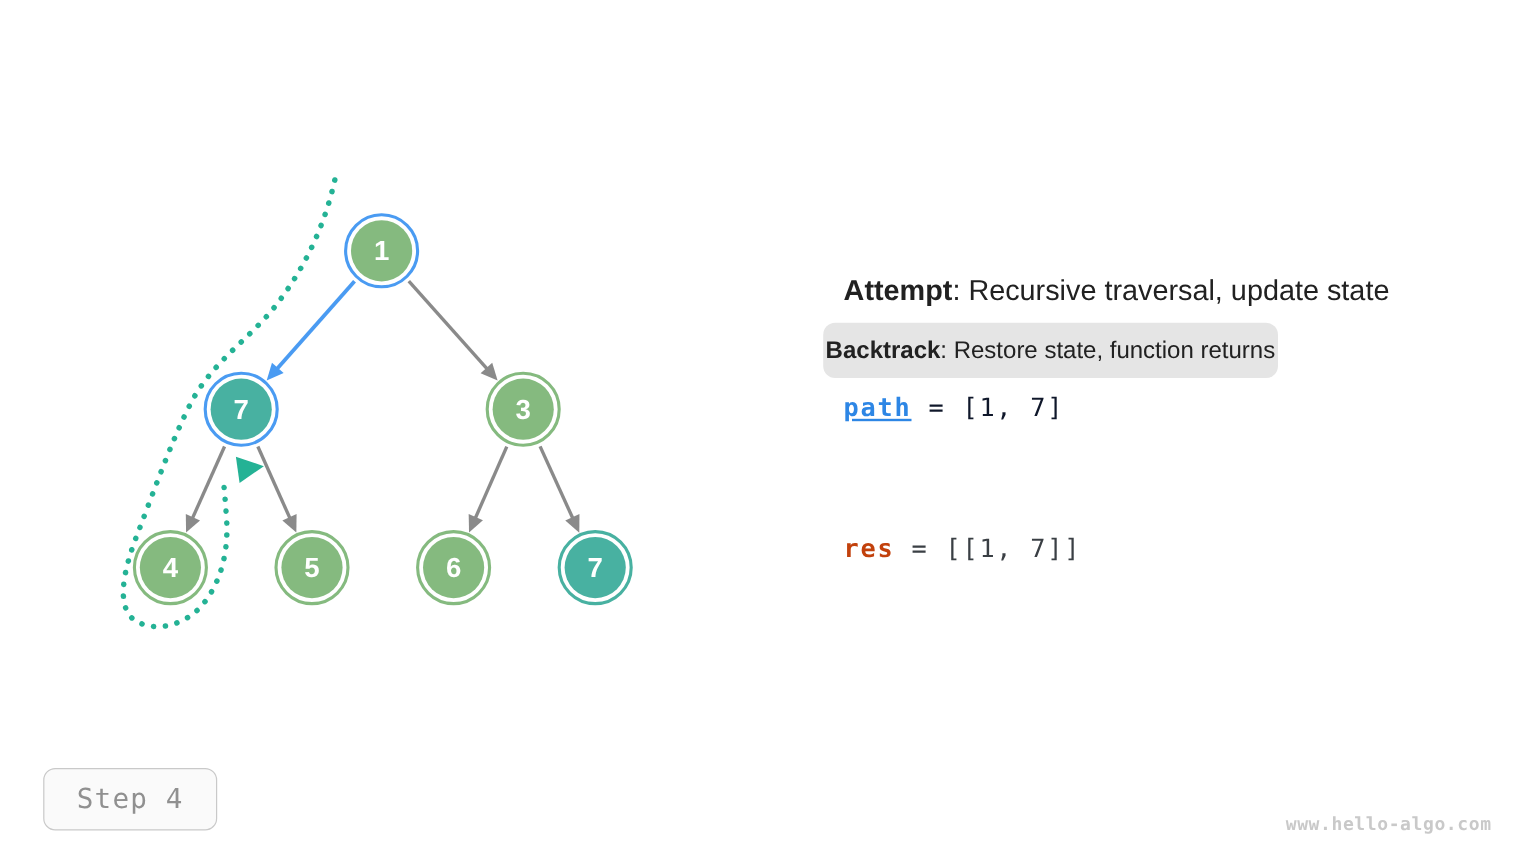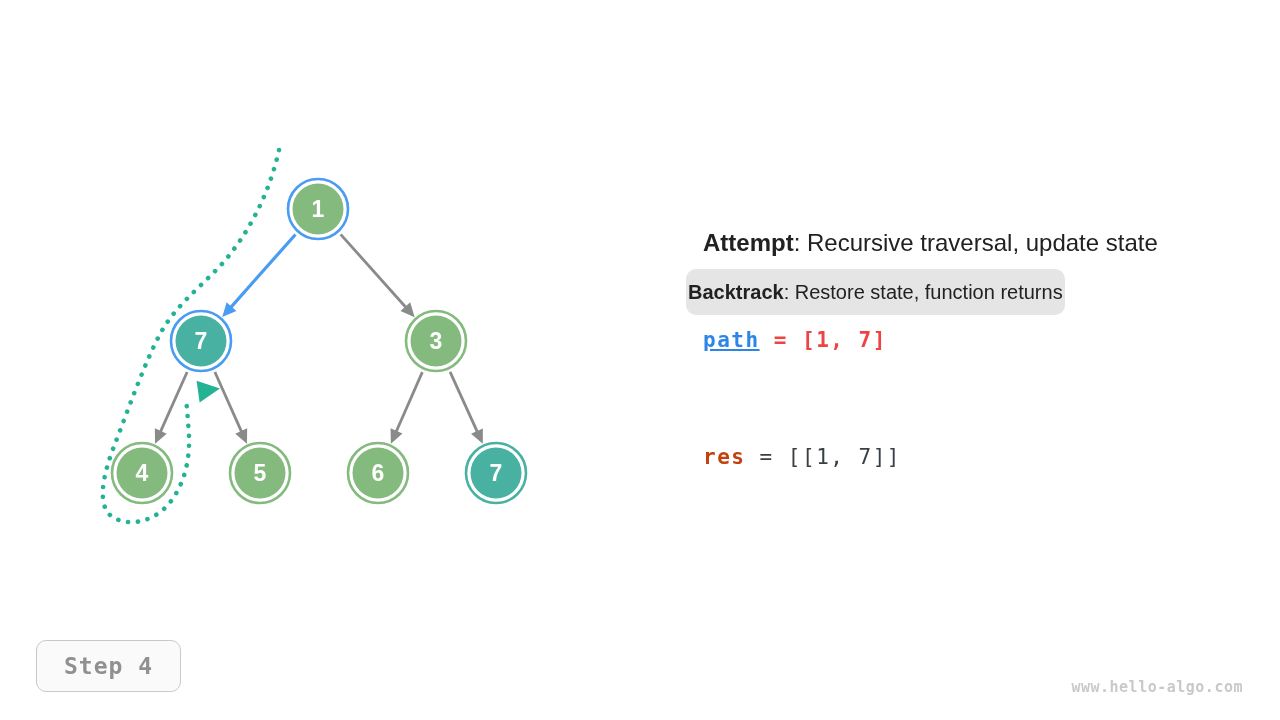--- a/index.html
+++ b/index.html
@@ -21,21 +21,21 @@
     position:absolute;left:703px;
     font-family:"DejaVu Sans Mono","Liberation Mono",monospace;
     font-size:21px;line-height:24px;letter-spacing:1.5px;white-space:pre;
   }
   .code-line .kw{font-weight:bold;}
   #step-badge{
     position:absolute;left:36px;top:640px;width:145px;height:52px;
     border:1.5px solid #c9c9c9;border-radius:10px;background:#fafafa;
     display:flex;align-items:center;justify-content:center;box-sizing:border-box;
     font-family:"DejaVu Sans Mono","Liberation Mono",monospace;
-    font-size:23px;font-weight:bold;color:#909090;letter-spacing:1px;
+    font-size:23px;font-weight:normal;color:#909090;letter-spacing:1px;
   }
   #watermark{
     position:absolute;right:37px;bottom:24px;
     font-family:"DejaVu Sans Mono","Liberation Mono",monospace;
     font-size:15px;color:#c9c9c9;letter-spacing:0.5px;font-weight:bold;
   }
 </style>
 </head>
 <body>
 
@@ -100,21 +100,21 @@
       <circle cx="496" cy="473" r="30" fill="#ffffff" stroke="#48b1a1" stroke-width="2.6"></circle>
       <circle cx="496" cy="473" r="25.5" fill="#48b1a1"></circle>
       <text x="496" y="481" text-anchor="middle" fill="#ffffff" font-size="23" font-weight="bold" font-family="&quot;Liberation Sans&quot;, sans-serif">7</text>
     </g>
   </svg>
 
 <div class="panel-line" style="top:228px"><b>Attempt</b><span>: Recursive traversal, update state</span></div>
 
 <div id="backtrack-box" style="background: rgb(229, 229, 229);"><b>Backtrack</b><span>: Restore state, function returns</span></div>
 
-<div class="code-line" style="top:328px"><span class="kw" style="color: rgb(45, 134, 229); text-decoration: underline;">path</span><span style="color: #ef4444; font-weight: bold;"> = [1, 7]</span></div>
+<div class="code-line" style="top:328px"><span class="kw" style="color: rgb(45, 134, 229); text-decoration: underline;">path</span><span style="color: #0f172a;"> = [1, 7]</span></div>
 
 <div class="code-line" style="top:445px"><span class="kw" style="color: #c2410c;">res</span><span style="color: rgb(58, 63, 68);"> = [[1, 7]]</span></div>
 
 <div id="step-badge">
     <span>Step 4</span>
   </div>
 
 <div id="watermark">www.hello-algo.com</div>
 
 </body></html>

